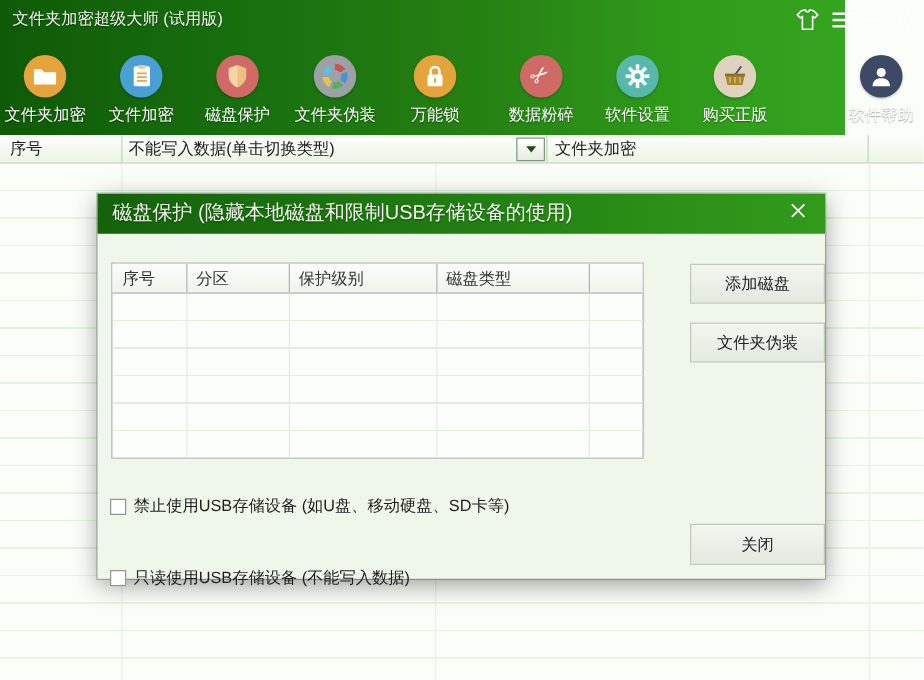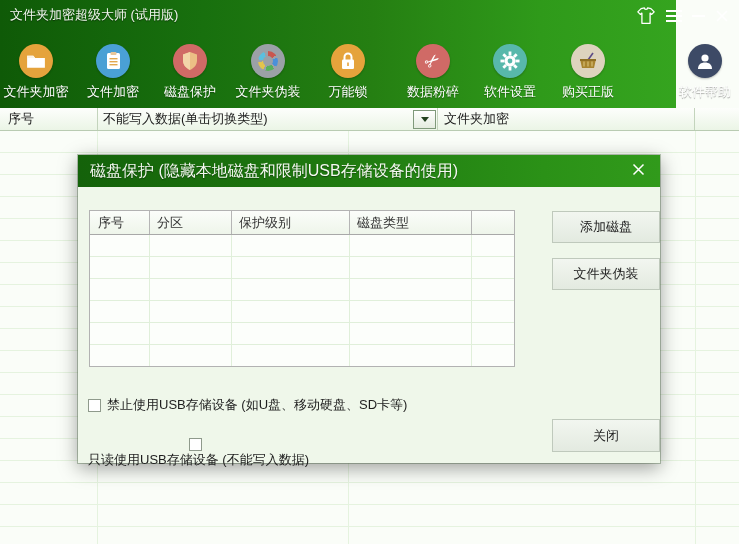--- a/index.html
+++ b/index.html
@@ -116,21 +116,21 @@
     font-family:inherit;
     margin-left:12px;
   }
   .btn-add { top:56px; }
   .btn-cancel { top:103px; }
   .btn-close-dlg { top:264px; height:33px; }
 
   
   .check-row { position:absolute; left:10px; display:flex; align-items:center; cursor:pointer; }
   .check-row-1 { top:241px; }
-  .check-row-2 { top:283px;flex-direction:column; }
+  .check-row-2 { top:298px; }
   .checkbox {
     width:13px; height:13px; background:#fff; border:1px solid #8f9a8c; margin-right:6px; flex:0 0 auto;
   }
   .check-label { font-size:13px; color:#1e1e1e; white-space:nowrap; }
 </style>
 </head>
 <body>
 
 <div class="window">
 

